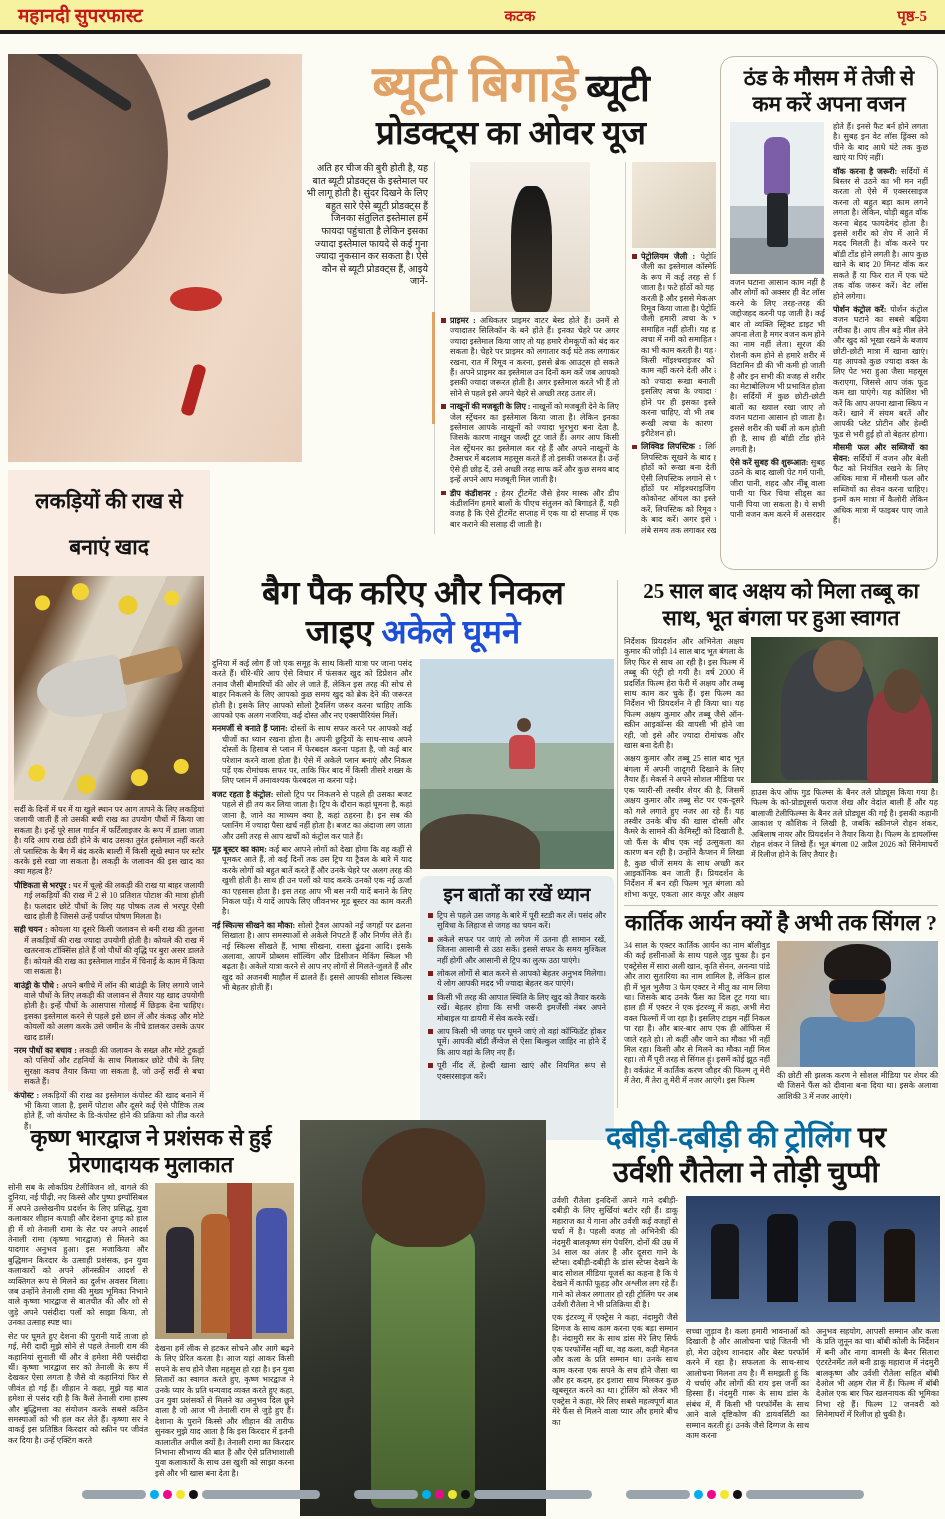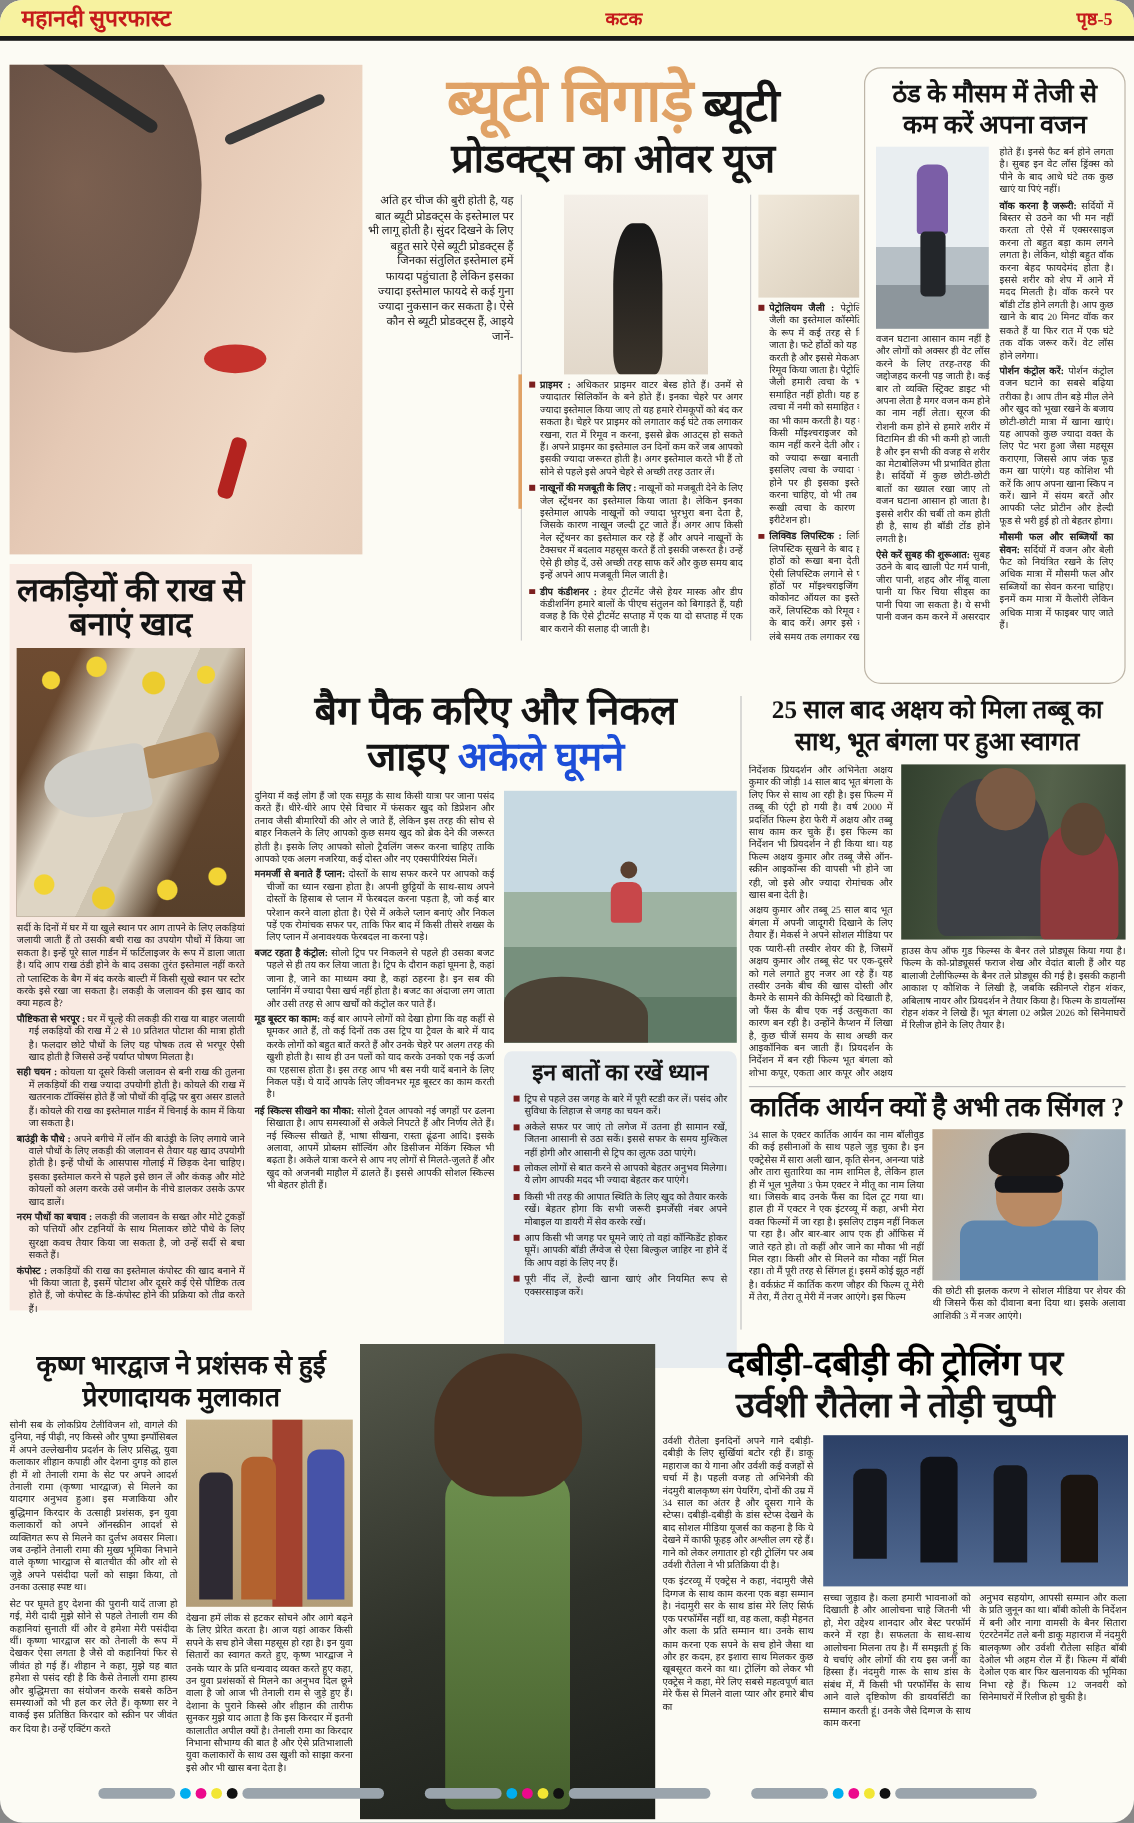--- a/index.html
+++ b/index.html
@@ -1,17 +1,17 @@
 <!DOCTYPE html>
 <html><head>
 <meta charset="utf-8">
 <style>
   html,body{margin:0;padding:0;background:#888;}
   .page{position:relative;width:945px;height:1519px;background:#FCFBF4;overflow:hidden;
-        font-family:"Liberation Serif","DejaVu Serif",serif;color:#1e1e1e;border-radius:19px;}
+        font-family:"Liberation Serif","DejaVu Serif",serif;color:#1e1e1e;}
   
   .masthead{position:absolute;left:0;top:0;width:945px;height:30px;background:#F7F2A0;
             display:flex;align-items:center;padding:0 18px;box-sizing:border-box;color:#C51A1B;font-weight:bold;}
   .mh-title{font-size:19px;flex:0 0 auto;}
   .mh-mid{flex:1;text-align:center;font-size:15px;}
   .mh-date{flex:1.1;text-align:center;font-size:15px;}
   .mh-page{flex:0 0 auto;font-size:15px;}
   .rule{position:absolute;left:0;top:30px;width:945px;height:4px;background:#1a1a1a;}
   
   .bt{font-size:8px;line-height:10.4px;text-align:justify;margin:0 0 3px 0;color:#222;}
@@ -49,21 +49,21 @@
           border:1.5px solid #beb6a8;border-radius:14px;padding:8px 9px;background:#FDFCF6;}
   .wl-h{font-size:21px;line-height:26px;}
   .wl-body{margin-top:5px;height:436px;overflow:hidden;column-count:2;column-gap:8px;}
   .photo-jogger{width:94px;height:152px;margin-bottom:4px;break-inside:avoid;
      background:linear-gradient(#e9eef1 0 55%,#b7c0c6 55% 76%,#8d969c 76%);}
   .jg-body{left:36%;top:10%;width:28%;height:38%;background:#7b5ea7;border-radius:9px 9px 3px 3px;}
   .jg-legs{left:39%;top:47%;width:23%;height:35%;background:#23262a;border-radius:4px;}
   
   .ash-box{position:absolute;left:8px;top:470px;width:202px;height:622px;box-sizing:border-box;
            background:#F9EAE2;padding:8px 6px;}
-  .ash-h{font-size:27px;line-height:28px;}
+  .ash-h{font-size:21px;line-height:46px;}
   .photo-ash{width:190px;height:224px;margin:6px auto 5px auto;background:#6e4b31;
      background-image:
        radial-gradient(circle at 15% 12%,#f2d435 0 7px,transparent 8px),
        radial-gradient(circle at 35% 7%,#f2d435 0 8px,transparent 9px),
        radial-gradient(circle at 60% 13%,#eccc2e 0 9px,transparent 10px),
        radial-gradient(circle at 83% 10%,#f2d435 0 7px,transparent 8px),
        radial-gradient(circle at 12% 88%,#f2d435 0 8px,transparent 9px),
        radial-gradient(circle at 38% 93%,#eccc2e 0 9px,transparent 10px),
        radial-gradient(circle at 66% 90%,#f2d435 0 8px,transparent 9px),
        radial-gradient(circle at 88% 85%,#f2d435 0 7px,transparent 8px),
@@ -126,21 +126,21 @@
   .kr-p3{margin-top:5px;height:160px;overflow:hidden;}
   
   .photo-urvashi{position:absolute;left:300px;top:1120px;width:246px;height:396px;
      background:linear-gradient(160deg,#55584b,#2e3129 55%,#1d201b);}
   .uv-hair{left:25%;top:2%;width:50%;height:30%;background:#4a3424;border-radius:50% 50% 40% 40%;}
   .uv-face{left:38%;top:8%;width:23%;height:12%;background:#caa27f;border-radius:50%;}
   .uv-dress{left:29%;top:26%;width:42%;height:72%;background:linear-gradient(#6d8f4e,#47612e);border-radius:26px 26px 8px 8px;}
   
   .urvashi{position:absolute;left:552px;top:1120px;width:388px;height:396px;}
   .ur-h{margin:0;text-align:center;font-weight:bold;font-size:29px;line-height:35px;color:#141414;}
-  .ur-h .accent{color:#000000;}
+  .ur-h .accent{color:#0369a1;}
   .ur-body{display:flex;gap:8px;margin-top:6px;}
   .ur-colA{width:126px;flex:0 0 auto;height:300px;overflow:hidden;}
   .ur-colB{width:254px;flex:0 0 auto;}
   .photo-dance{width:254px;height:126px;background:linear-gradient(#2c4066,#516a92);}
   .dc1{left:10%;top:22%;width:11%;height:60%;background:#14161c;border-radius:8px 8px 0 0;}
   .dc2{left:32%;top:14%;width:12%;height:70%;background:#101218;border-radius:8px 8px 0 0;}
   .dc3{left:56%;top:20%;width:11%;height:64%;background:#14161c;border-radius:8px 8px 0 0;}
   .dc4{left:78%;top:26%;width:12%;height:58%;background:#1a1410;border-radius:8px 8px 0 0;}
   .ur-sub{display:flex;gap:7px;margin-top:5px;}
   .ur-sub .bt{width:123px;height:156px;overflow:hidden;}

